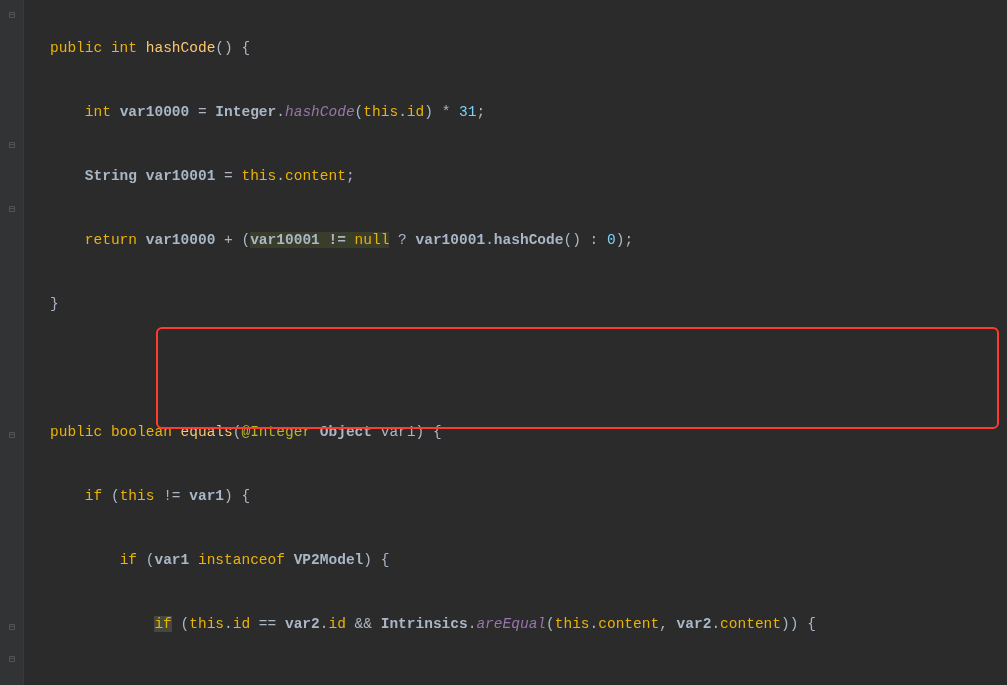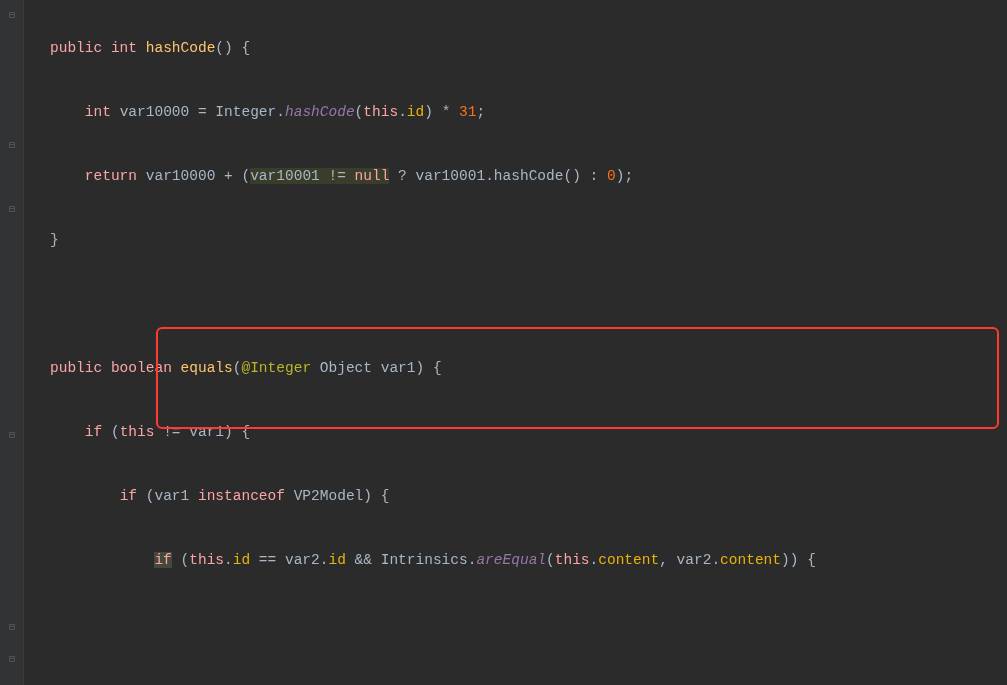--- a/index.html
+++ b/index.html
@@ -34,26 +34,26 @@
     position: absolute;
     left: 24px;
     right: 0;
     top: 0;
     bottom: 0;
     padding-top: 0;
     white-space: pre;
     color: #a9b7c6;
   }
   .line { display:block; height:32px; padding-left: 26px; }
-  .c-keyword { color: #fca5a5; }
+  .c-keyword { color: #eab308; }
   .c-method  { color: #ffc66d; }
   .c-static  { color: #9876aa; font-style: italic; }
   .c-field   { color: #eab308; }
-  .c-number  { color: #f97316; }
-  .c-ident   { color: #a9b7c6; }
+  .c-number  { color: #7dd3fc; }
+  .c-ident   { color: #a9b7c6; font-weight: bold; }
   .c-op      { color: #a9b7c6; }
   .c-punct   { color: #a9b7c6; }
   .c-param   { color: #a9b7c6; }
   .c-annot   { color: #bbb529; }
   .hl1       { background: #3a3d29; }
   .hl2       { background: #46483c; }
   .highlight-box {
     position: absolute;
     border: 2px solid #ff3b30;
     border-radius: 6px;
@@ -68,20 +68,21 @@
   <div class="fold-marker" style="top:140px">⊟</div>
   <div class="fold-marker" style="top:204px">⊟</div>
   <div class="fold-marker" style="top:430px">⊟</div>
   <div class="fold-marker" style="top:622px">⊟</div>
   <div class="fold-marker" style="top:654px">⊟</div>
 </div>
 
 <div class="code-area">
 <span class="line"><span class="c-keyword">public</span> <span class="c-keyword">int</span> <span class="c-method">hashCode</span><span class="c-punct">()</span> <span class="c-punct">{</span></span>
 <span class="line">    <span class="c-keyword">int</span> <span class="c-ident">var10000</span> <span class="c-op">=</span> <span class="c-ident">Integer</span><span class="c-punct">.</span><span class="c-static">hashCode</span><span class="c-punct">(</span><span class="c-keyword">this</span><span class="c-punct">.</span><span class="c-field">id</span><span class="c-punct">)</span> <span class="c-op">*</span> <span class="c-number">31</span><span class="c-punct">;</span></span>
+<span class="line">    <span class="c-ident">String</span> <span class="c-ident">var10001</span> <span class="c-op">=</span> <span class="c-keyword">this</span><span class="c-punct">.</span><span class="c-field">content</span><span class="c-punct">;</span></span>
 <span class="line">    <span class="c-keyword">return</span> <span class="c-ident">var10000</span> <span class="c-op">+</span> <span class="c-punct">(</span><span class="hl1"><span class="c-ident">var10001 != </span><span class="c-keyword">null</span></span><span class="c-op"> ?</span> <span class="c-ident">var10001</span><span class="c-punct">.</span><span class="c-ident">hashCode</span><span class="c-punct">()</span> <span class="c-op">:</span> <span class="c-number">0</span><span class="c-punct">)</span><span class="c-punct">;</span></span>
 <span class="line"><span class="c-punct">}</span></span>
 <span class="line"></span>
 <span class="line"><span class="c-keyword">public</span> <span class="c-keyword">boolean</span> <span class="c-method">equals</span><span class="c-punct">(</span><span class="c-annot">@Integer</span> <span class="c-ident">Object</span> <span class="c-param">var1</span><span class="c-punct">)</span> <span class="c-punct">{</span></span>
 <span class="line">    <span class="c-keyword">if</span> <span class="c-punct">(</span><span class="c-keyword">this</span> <span class="c-op">!=</span> <span class="c-ident">var1</span><span class="c-punct">)</span> <span class="c-punct">{</span></span>
 <span class="line">        <span class="c-keyword">if</span> <span class="c-punct">(</span><span class="c-ident">var1</span> <span class="c-keyword">instanceof</span> <span class="c-ident">VP2Model</span><span class="c-punct">)</span> <span class="c-punct">{</span></span>
 <span class="line">            <span class="hl2"><span class="c-keyword">if</span></span> <span class="c-punct">(</span><span class="c-keyword">this</span><span class="c-punct">.</span><span class="c-field">id</span> <span class="c-op">==</span> <span class="c-ident">var2</span><span class="c-punct">.</span><span class="c-field">id</span> <span class="c-op">&amp;&amp;</span> <span class="c-ident">Intrinsics</span><span class="c-punct">.</span><span class="c-static">areEqual</span><span class="c-punct">(</span><span class="c-keyword">this</span><span class="c-punct">.</span><span class="c-field">content</span><span class="c-punct">,</span> <span class="c-ident">var2</span><span class="c-punct">.</span><span class="c-field">content</span><span class="c-punct">))</span> <span class="c-punct">{</span></span>
 
 
 

